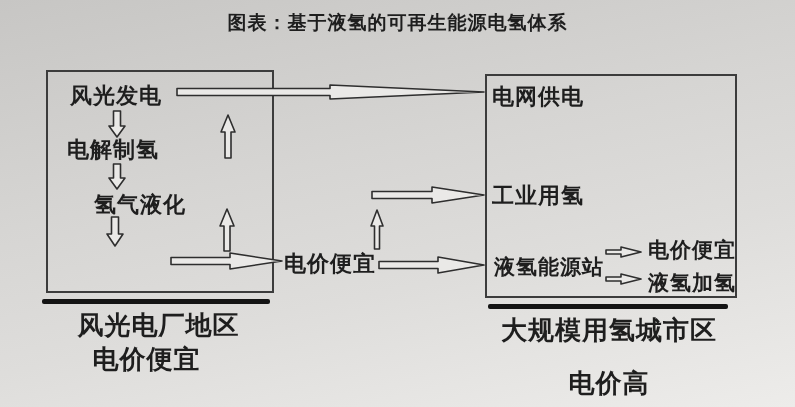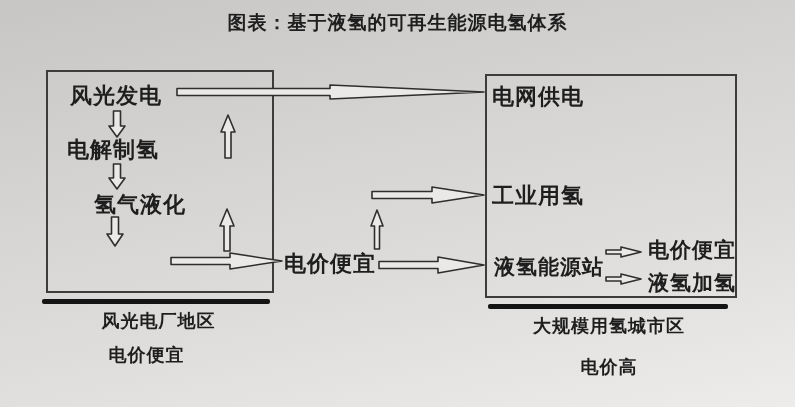--- a/index.html
+++ b/index.html
@@ -24,21 +24,21 @@
   }
   .node{
     position:absolute;
     font-size:22px;font-weight:bold;
     white-space:nowrap;letter-spacing:1px;
     line-height:1;
   }
   .node.small{font-size:21px;}
   .caption{
     position:absolute;
-    font-size:18px;font-weight:bold;
+    font-size:26px;font-weight:bold;
     text-align:center;letter-spacing:1px;
     line-height:1;
   }
   .bar{
     position:absolute;height:5px;
     background:#141414;border-radius:2px;
   }
   svg.arrows{
     position:absolute;left:0;top:0;width:795px;height:407px;
     pointer-events:none;
@@ -94,15 +94,15 @@
   <div class="node small" style="left:494px;top:256px;text-align:center;">液氢能源站</div>
   <div class="node small" style="left:648px;top:239px;">电价便宜</div>
   <div class="node small" style="left:648px;top:272px;">液氢加氢</div>
 
   <div class="bar" style="left:42px;top:299px;width:228px;"></div>
   <div class="bar" style="left:488px;top:304px;width:240px;"></div>
 
   <div class="caption" style="left:45px;top:312px;width:227px;">风光电厂地区</div>
   <div class="caption" style="left:33px;top:346px;width:227px;">电价便宜</div>
   <div class="caption" style="left:485px;top:317px;width:248px;">大规模用氢城市区</div>
-  <div class="caption" style="left:485px;top:358px;width:248px;">电价高</div>
+  <div class="caption" style="left:485px;top:370px;width:248px;">电价高</div>
 
 </div>
 
 </body></html>

